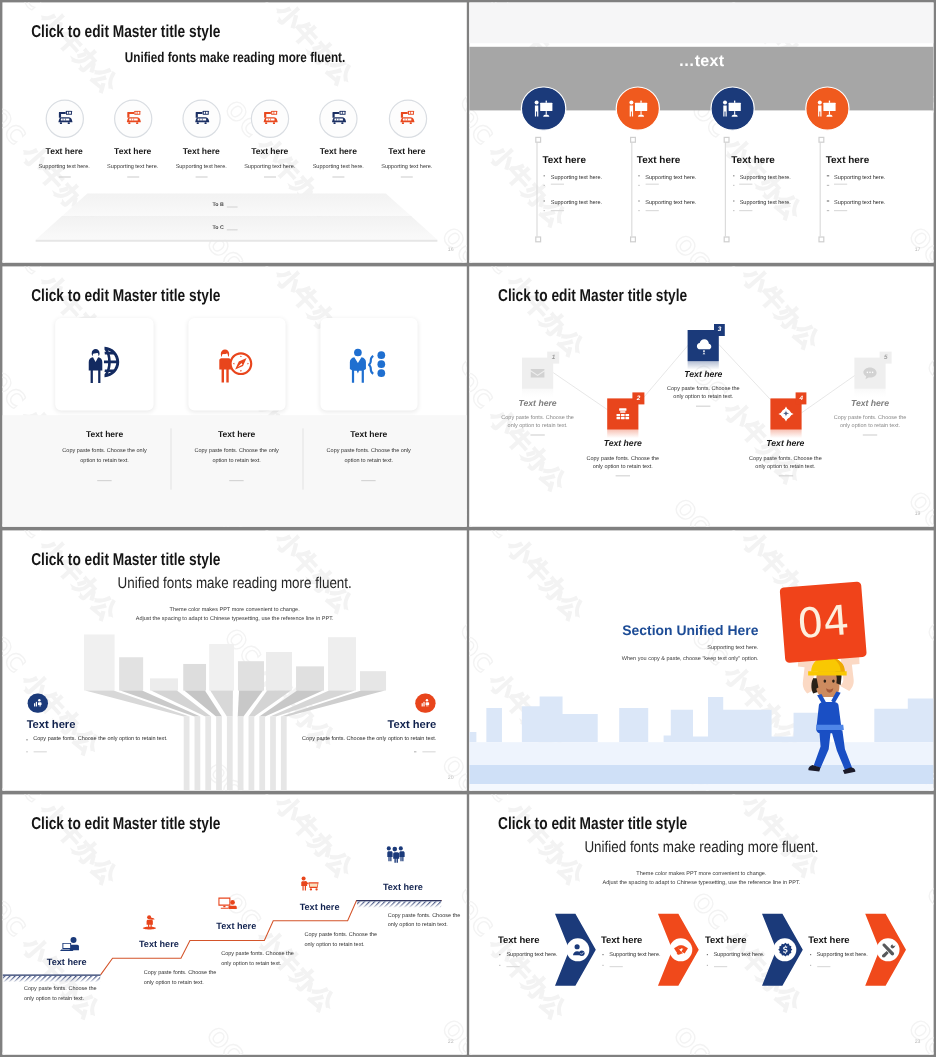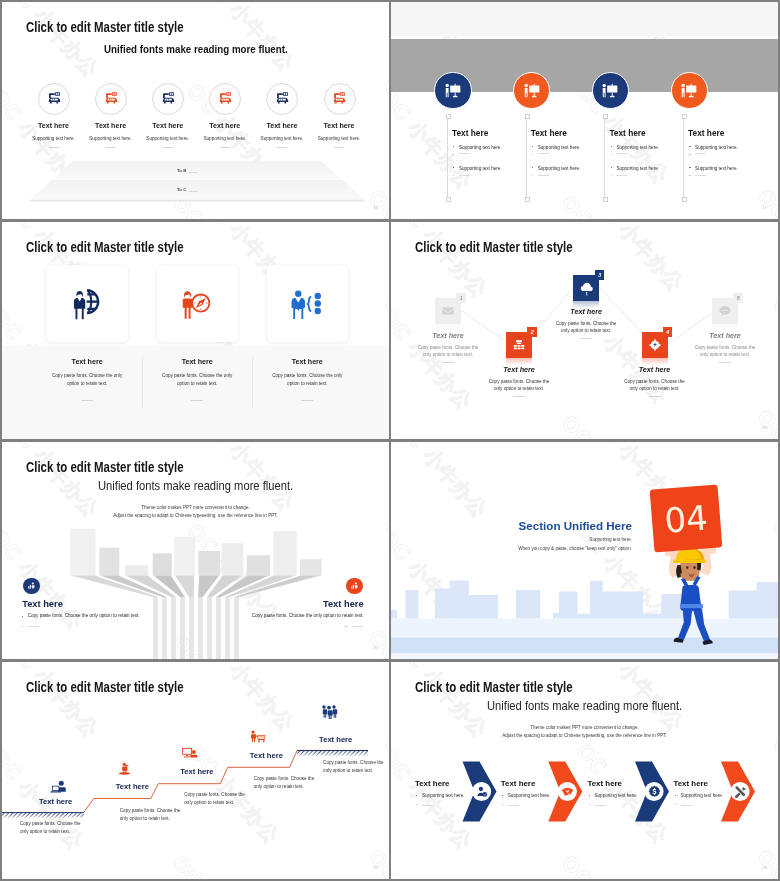--- a/index.html
+++ b/index.html
@@ -185,20 +185,21 @@
         <div class="wmtxt" style="left: 3px; top: 82px; transform: rotate(48deg);">OC 小牛办公</div>
         <div class="wmtxt" style="left: 199px; top: 76px; transform: rotate(48deg);">OC 小牛办公</div>
         <div class="wmtxt" style="left: 395px; top: 70px; transform: rotate(48deg);">OC 小牛办公</div>
         <div class="wmtxt" style="left: -12px; top: 194px; transform: rotate(48deg);">OC 小牛办公</div>
         <div class="wmtxt" style="left: 184px; top: 188px; transform: rotate(48deg);">OC 小牛办公</div>
         <div class="wmtxt" style="left: 380px; top: 182px; transform: rotate(48deg);">OC 小牛办公</div>
       </div>
     <div class="pgnum">17</div>
   <div style="position: absolute; left: 0px; top: 0px; width: 387px; height: 33.5px; background: rgb(246, 246, 247);"></div>
       <div style="position: absolute; left: 0px; top: 36.5px; width: 387px; height: 53px; background: rgb(166, 166, 166);"></div>
+      <div style="position: absolute; left: 0px; top: 41px; width: 387px; text-align: center; font-size: 13.4px; font-weight: bold; color: rgb(255, 255, 255); letter-spacing: 0.2px;">…text</div>
       <div style="position: absolute; left: 43.4px; top: 70px; width: 37.2px; height: 37.2px; border-radius: 50%; background: rgb(27, 58, 122); border: 1.3px solid rgb(255, 255, 255); box-sizing: border-box; display: flex; align-items: center; justify-content: center;">
         <svg viewBox="0 0 24 24" width="20" height="20" fill="#fff">
           <circle cx="5.0" cy="5.4" r="2.0"></circle>
           <path d="M3.3 8.4h3.4v11.0h-1.2v-5.2h-1.0v5.2h-1.2z"></path>
           <rect x="8.6" y="5.5" width="12.2" height="8.4" rx="0.5"></rect>
           <rect x="14.1" y="14.0" width="1.1" height="3.4"></rect>
           <path d="M11.6 19.6c0-1.5 1.5-2.3 3.05-2.3s3.05 .8 3.05 2.3z"></path>
           <rect x="14.0" y="3.4" width="1.3" height="2.2"></rect>
         </svg>
       </div>

